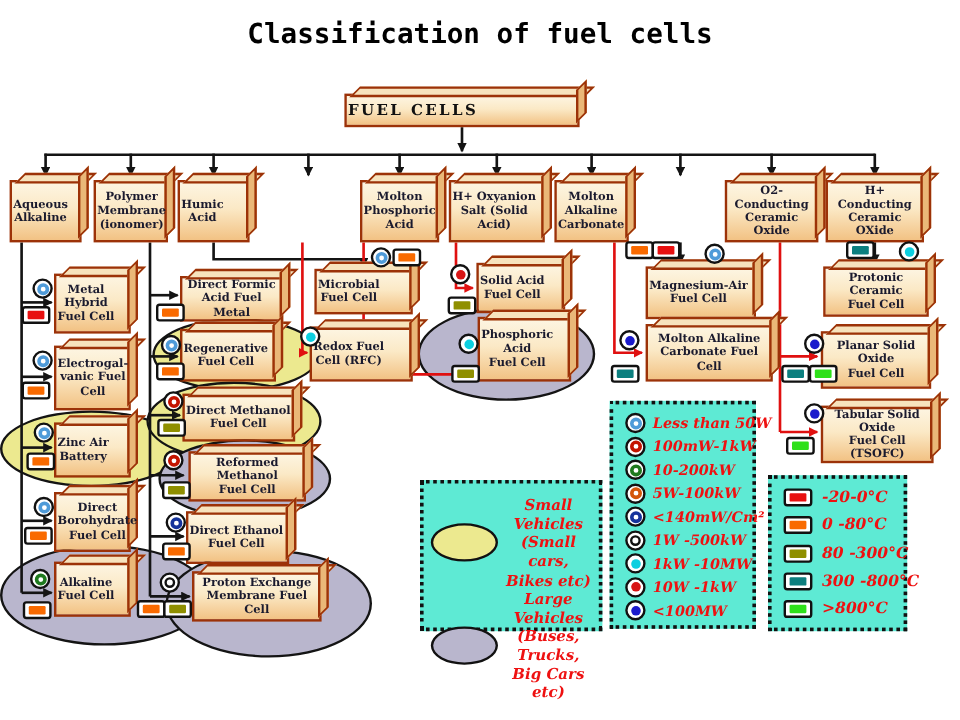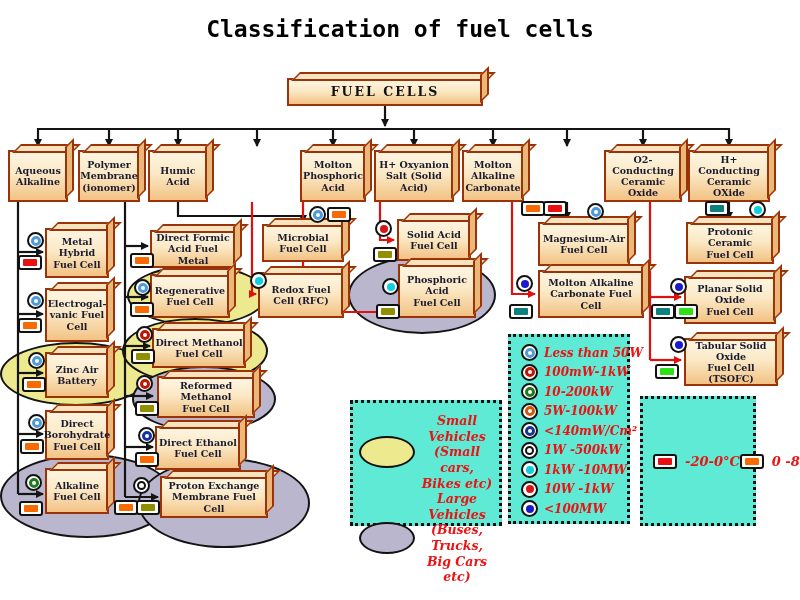--- a/index.html
+++ b/index.html
@@ -11,21 +11,21 @@
   .layer{position:absolute;left:0;top:0;width:800px;height:600px;}
   
   .ellipse{position:absolute;border:2px solid #141414;border-radius:50%;z-index:1;}
   .el-y{background:#ece98f;}
   .el-g{background:#b9b6cd;}
   
   svg.lines{position:absolute;left:0;top:0;z-index:2;}
   
   .box{position:absolute;z-index:3;border:2px solid #9c3208;
        background:linear-gradient(180deg,#fdf5e2 0%,#fbe9c6 45%,#f2c284 100%);
-       display:flex;align-items:center;justify-content:center;text-align:center;}
+       display:flex;align-items:center;justify-content:flex-start;text-align:center;}
   .box::before{content:"";position:absolute;top:-8px;left:2px;width:100%;height:5px;
        background:#f7e3bd;border:2px solid #9c3208;
        transform:skewX(-45deg);transform-origin:0 100%;}
   .box::after{content:"";position:absolute;top:-5px;right:-8px;width:5px;height:100%;
        background:#eab878;border:2px solid #9c3208;
        transform:skewY(-45deg);transform-origin:0 0;}
   .box .lbl{white-space:pre-line;font-weight:bold;font-size:9.5px;line-height:1.18;
        color:#1a1a2e;padding:1px 1px;position:relative;z-index:2;}
   .box.root .lbl{font-size:12.5px;letter-spacing:2px;color:#111;}
   
@@ -38,21 +38,21 @@
        background:#fff;display:flex;align-items:center;justify-content:center;z-index:4;}
   .ic-rect .fill{width:14px;height:7px;border-radius:1px;background:#000;}
   
   .legend{position:absolute;border:3px dotted #111;background:#5eead4;z-index:5;box-sizing:border-box;}
   .legend .ic-circ,.legend .ic-rect{position:static;flex:none;}
   .pow{left:508px;top:334px;width:122px;height:190px;padding:7px 6px 4px 10px;
        display:flex;flex-direction:column;justify-content:space-between;}
   .prow{display:flex;align-items:center;gap:6px;}
   .ptext{color:#ee1111;font-weight:bold;font-style:italic;font-size:12px;white-space:nowrap;}
   .temp{left:640px;top:396px;width:116px;height:130px;padding:8px 4px 8px 10px;
-       display:flex;flex-direction:row;justify-content:space-between;}
+       display:flex;flex-direction:column;justify-content:space-between;}
   .trow{display:flex;align-items:center;gap:8px;}
   .ttext{color:#ee1111;font-weight:bold;font-style:italic;font-size:13px;white-space:nowrap;}
   .veh{left:350px;top:400px;width:152px;height:126px;padding:10px 6px;
        display:flex;flex-direction:column;justify-content:space-between;}
   .vrow{display:flex;align-items:center;gap:6px;}
   .vswatch{width:52px;height:28px;border:2px solid #111;border-radius:50%;flex:none;}
   .vtext{color:#ee1111;font-weight:bold;font-style:italic;font-size:12.5px;line-height:1.25;
        text-align:center;white-space:pre-line;flex:1;}
 </style>
 </head>

